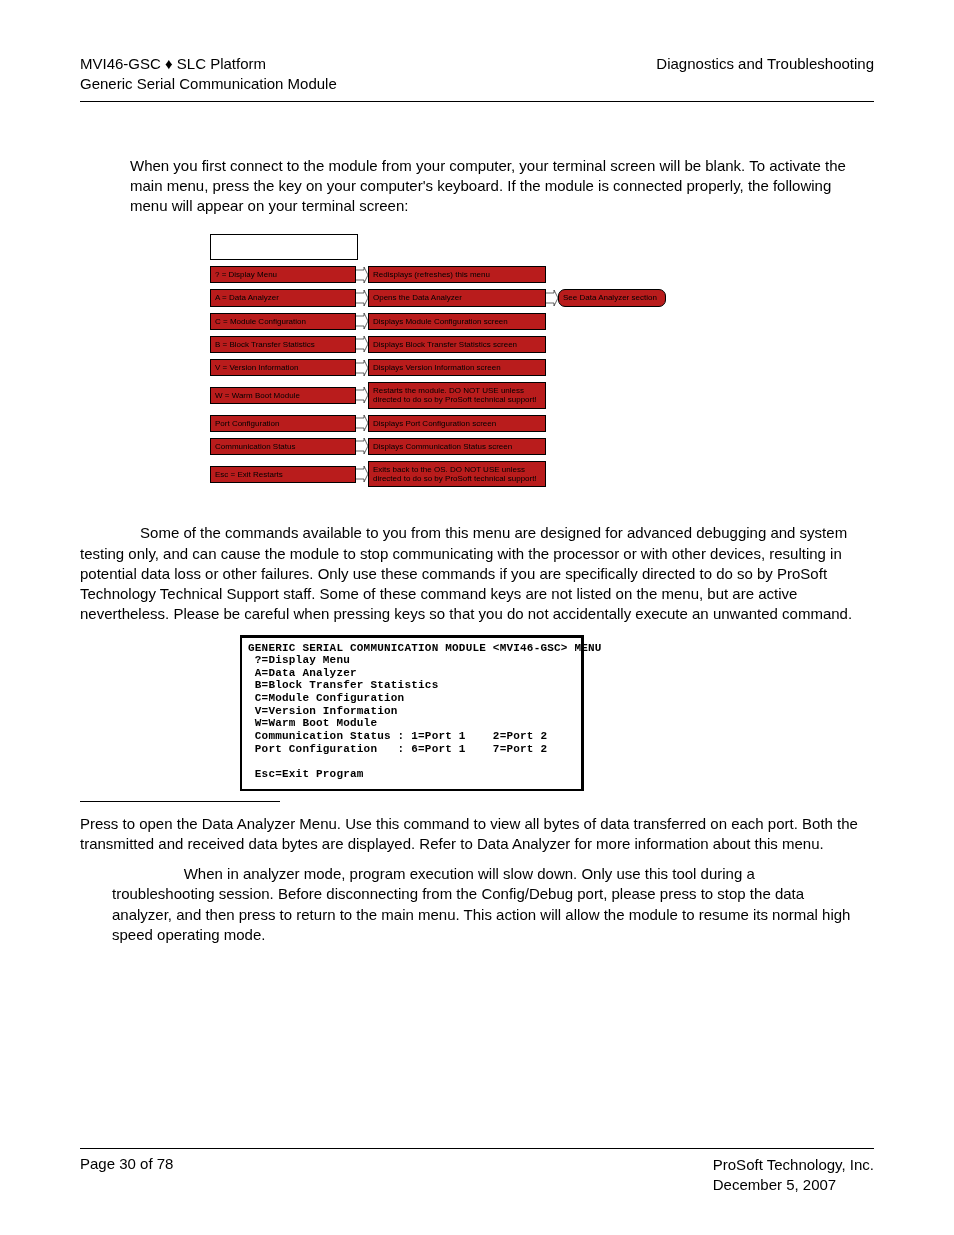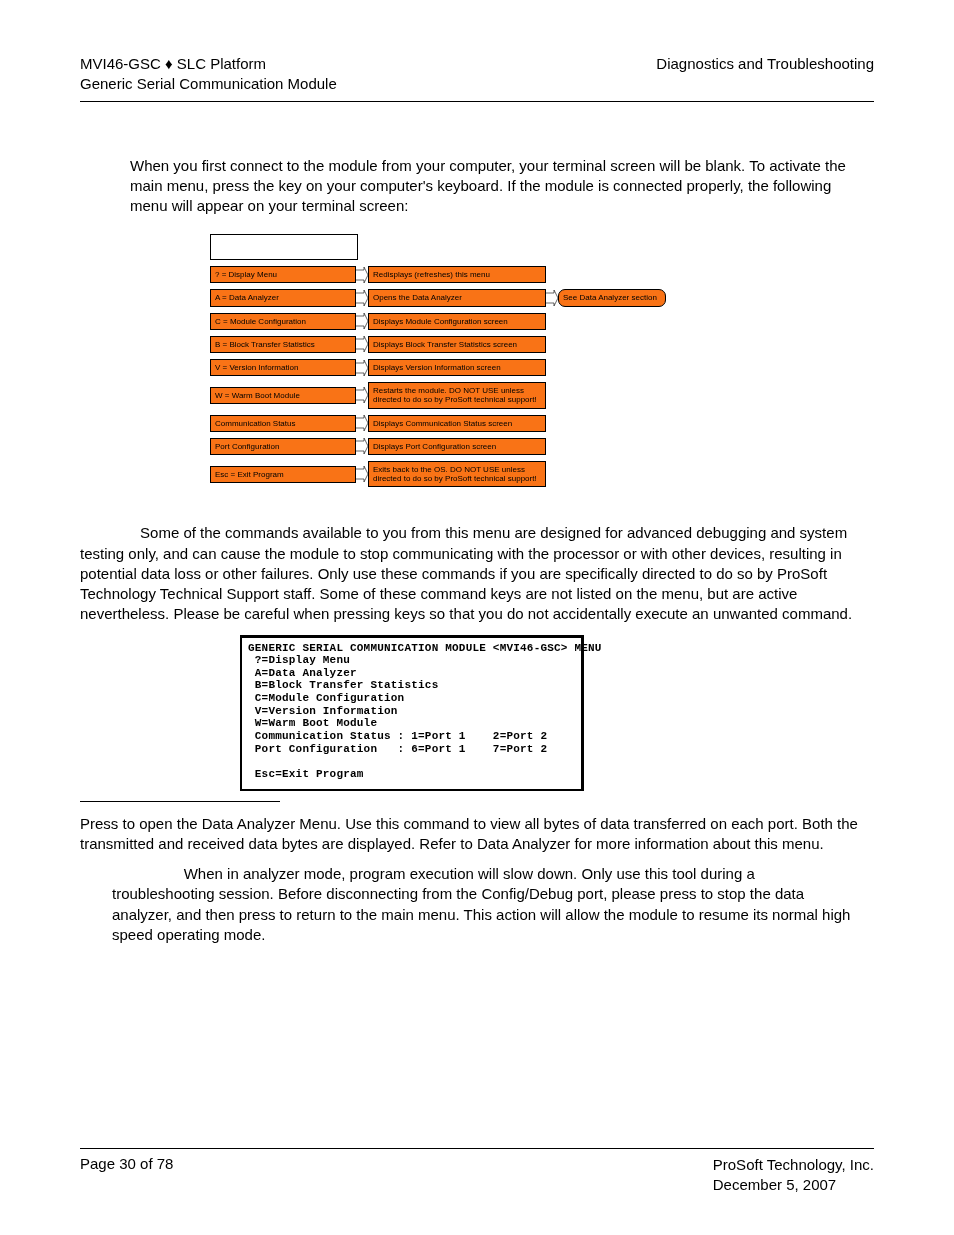--- a/index.html
+++ b/index.html
@@ -55,21 +55,21 @@
   .diag-row {
     display: flex;
     align-items: center;
     margin-bottom: 6px;
   }
   .box {
     border: 1px solid #000;
     padding: 3px 4px;
     box-sizing: border-box;
     line-height: 1.15;
-    background: #f97316;
+    background: #b91c1c;
   }
   .box.cmd { width: 146px; }
   .box.desc { width: 178px; }
   .box.ext { width: 108px; border-radius: 7px; }
   .conn {
     width: 12px; height: 10px; position: relative; flex: none;
   }
   .conn svg { position: absolute; left: -1px; top: -4px; }
   .rule {
     border: none; border-top: 1px solid #000;
@@ -173,39 +173,39 @@
         <div class="diag-row">
           <div class="box cmd">W = Warm Boot Module</div>
           <span class="conn">
             <svg width="14" height="18">
               <path d="M1 4 L9 4 L9 1 L13 9 L9 17 L9 14 L1 14" fill="none" stroke="#000" stroke-width="0.6"></path>
             </svg>
           </span>
           <div class="box desc">Restarts the module. DO NOT USE unless directed to do so by ProSoft technical support!</div>
         </div>
         <div class="diag-row">
+          <div class="box cmd">Port Configuration</div>
+          <span class="conn">
+            <svg width="14" height="18">
+              <path d="M1 4 L9 4 L9 1 L13 9 L9 17 L9 14 L1 14" fill="none" stroke="#000" stroke-width="0.6"></path>
+            </svg>
+          </span>
+          <div class="box desc">Displays Port Configuration screen</div>
+        </div>
+        <div class="diag-row">
           <div class="box cmd">Communication Status</div>
           <span class="conn">
             <svg width="14" height="18">
               <path d="M1 4 L9 4 L9 1 L13 9 L9 17 L9 14 L1 14" fill="none" stroke="#000" stroke-width="0.6"></path>
             </svg>
           </span>
           <div class="box desc">Displays Communication Status screen</div>
         </div>
         <div class="diag-row">
-          <div class="box cmd">Port Configuration</div>
-          <span class="conn">
-            <svg width="14" height="18">
-              <path d="M1 4 L9 4 L9 1 L13 9 L9 17 L9 14 L1 14" fill="none" stroke="#000" stroke-width="0.6"></path>
-            </svg>
-          </span>
-          <div class="box desc">Displays Port Configuration screen</div>
-        </div>
-        <div class="diag-row">
-          <div class="box cmd">Esc = Exit Program</div>
+          <div class="box cmd">Esc = Exit Restarts</div>
           <span class="conn">
             <svg width="14" height="18">
               <path d="M1 4 L9 4 L9 1 L13 9 L9 17 L9 14 L1 14" fill="none" stroke="#000" stroke-width="0.6"></path>
             </svg>
           </span>
           <div class="box desc">Exits back to the OS. DO NOT USE unless directed to do so by ProSoft technical support!</div>
         </div>
       </div>
   </div>
 

